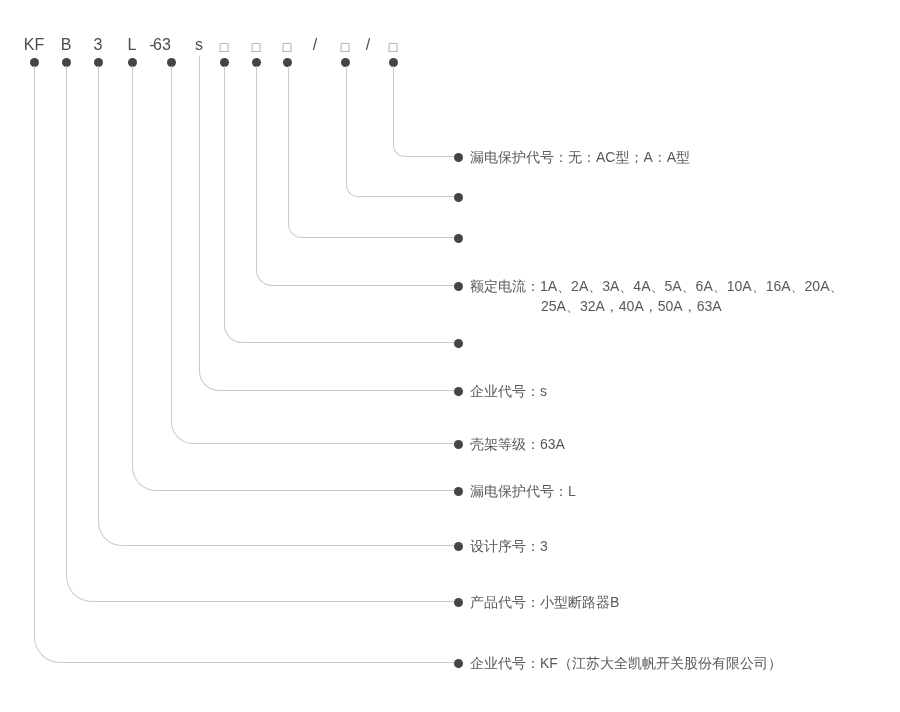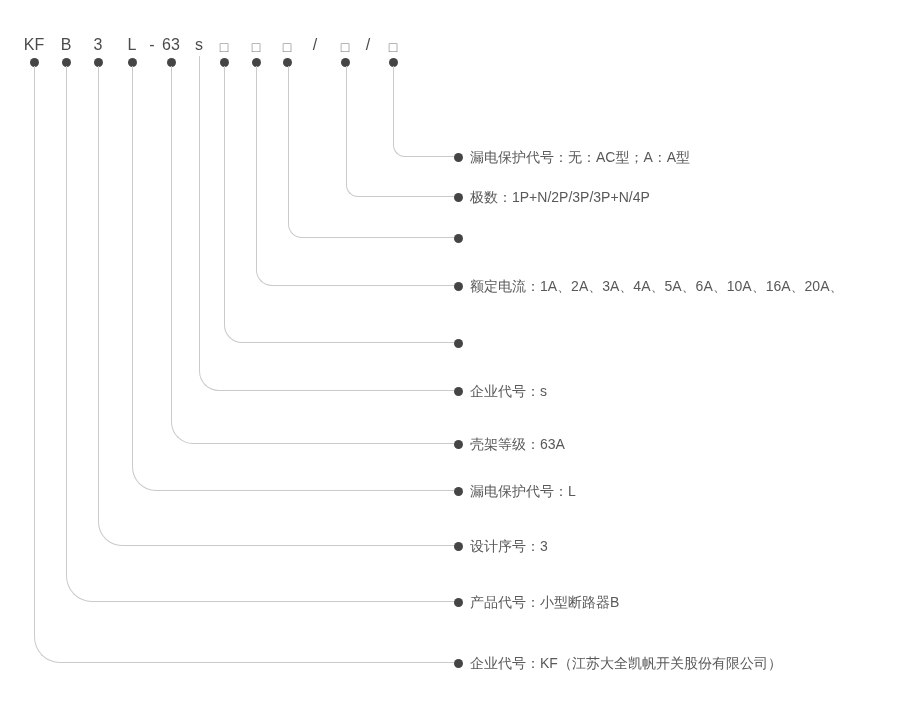--- a/index.html
+++ b/index.html
@@ -48,21 +48,21 @@
 </head>
 <body>
 
 <div id="canvas">
 
   <span class="code-part" style="left:34px">KF</span>
   <span class="code-part" style="left:66px">B</span>
   <span class="code-part" style="left:98px">3</span>
   <span class="code-part" style="left:132px">L</span>
   <span class="code-part" style="left:152px">-</span>
-  <span class="code-part" style="left:171px">63</span>
+  <span class="code-part" style="left:162px">63</span>
   <span class="code-part" style="left:199px">s</span>
   <span class="code-part sq" style="left:224px">□</span>
   <span class="code-part sq" style="left:256px">□</span>
   <span class="code-part sq" style="left:287px">□</span>
   <span class="code-part" style="left:315px">/</span>
   <span class="code-part sq" style="left:345px">□</span>
   <span class="code-part" style="left:368px">/</span>
   <span class="code-part sq" style="left:393px">□</span>
 
   <span class="top-dot" style="left:30px"></span>
@@ -94,22 +94,22 @@
   <span class="bullet" style="top:282px"></span>
   <span class="bullet" style="top:339px"></span>
   <span class="bullet" style="top:387px"></span>
   <span class="bullet" style="top:440px"></span>
   <span class="bullet" style="top:487px"></span>
   <span class="bullet" style="top:542px"></span>
   <span class="bullet" style="top:598px"></span>
   <span class="bullet" style="top:659px"></span>
 
   <div class="row-label" style="top:147px">漏电保护代号：无：AC型；A：A型</div>
-  <div class="row-label" style="top:187px">极数：1P+N/2P/3P/3P+N/4P</div>
   <div class="row-label" style="top:276px">额定电流：1A、2A、3A、4A、5A、6A、10A、16A、20A、</div>
+  <div class="row-label cont" style="top:296px">25A、32A，40A，50A，63A</div>
   <div class="row-label" style="top:381px">企业代号：s</div>
   <div class="row-label" style="top:434px">壳架等级：63A</div>
   <div class="row-label" style="top:481px">漏电保护代号：L</div>
   <div class="row-label" style="top:536px">设计序号：3</div>
   <div class="row-label" style="top:592px">产品代号：小型断路器B</div>
   <div class="row-label" style="top:653px">企业代号：KF（江苏大全凯帆开关股份有限公司）</div>
 
 </div>
 
 </body></html>

